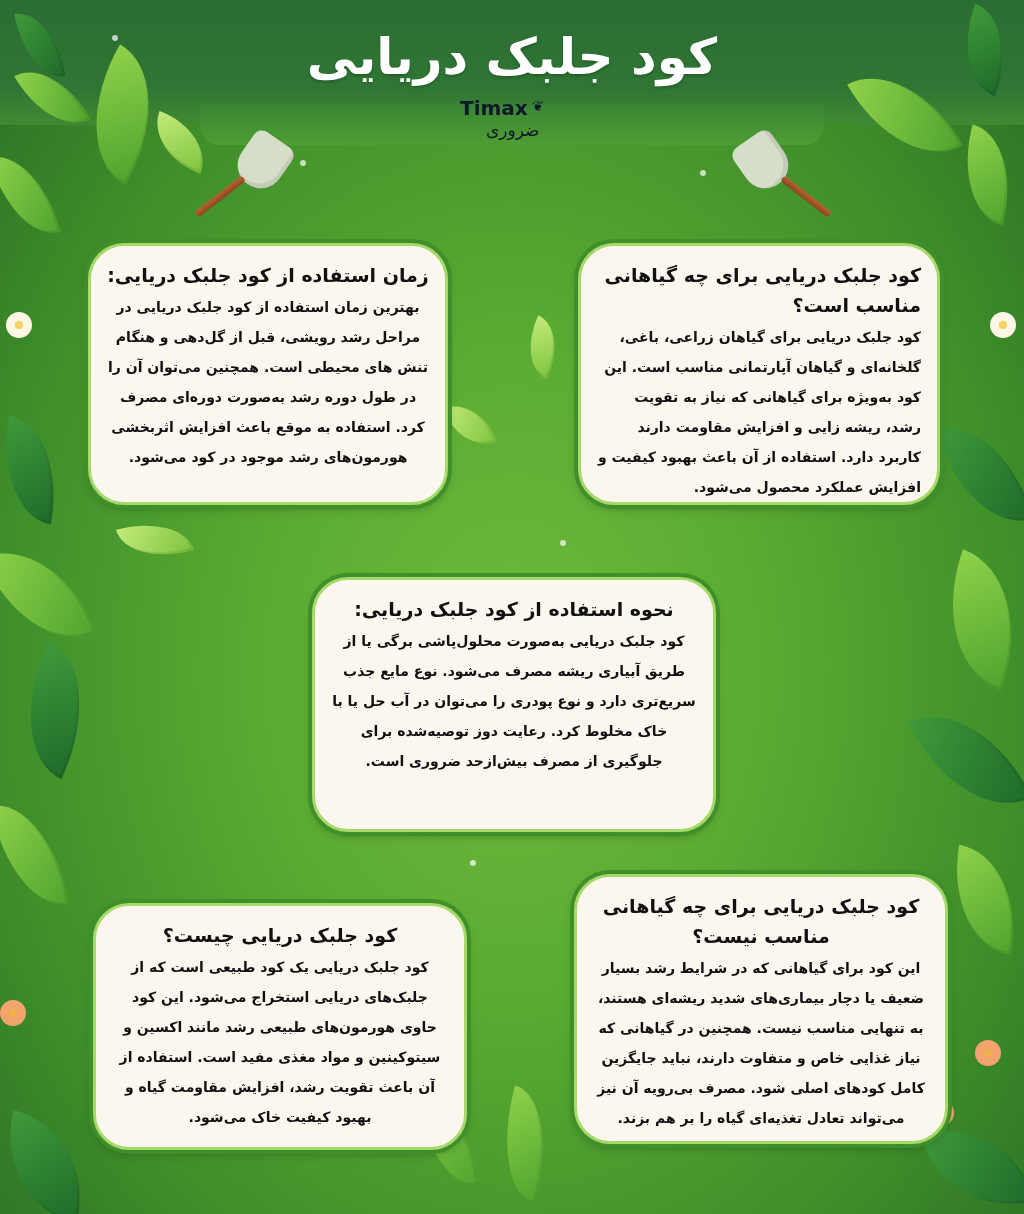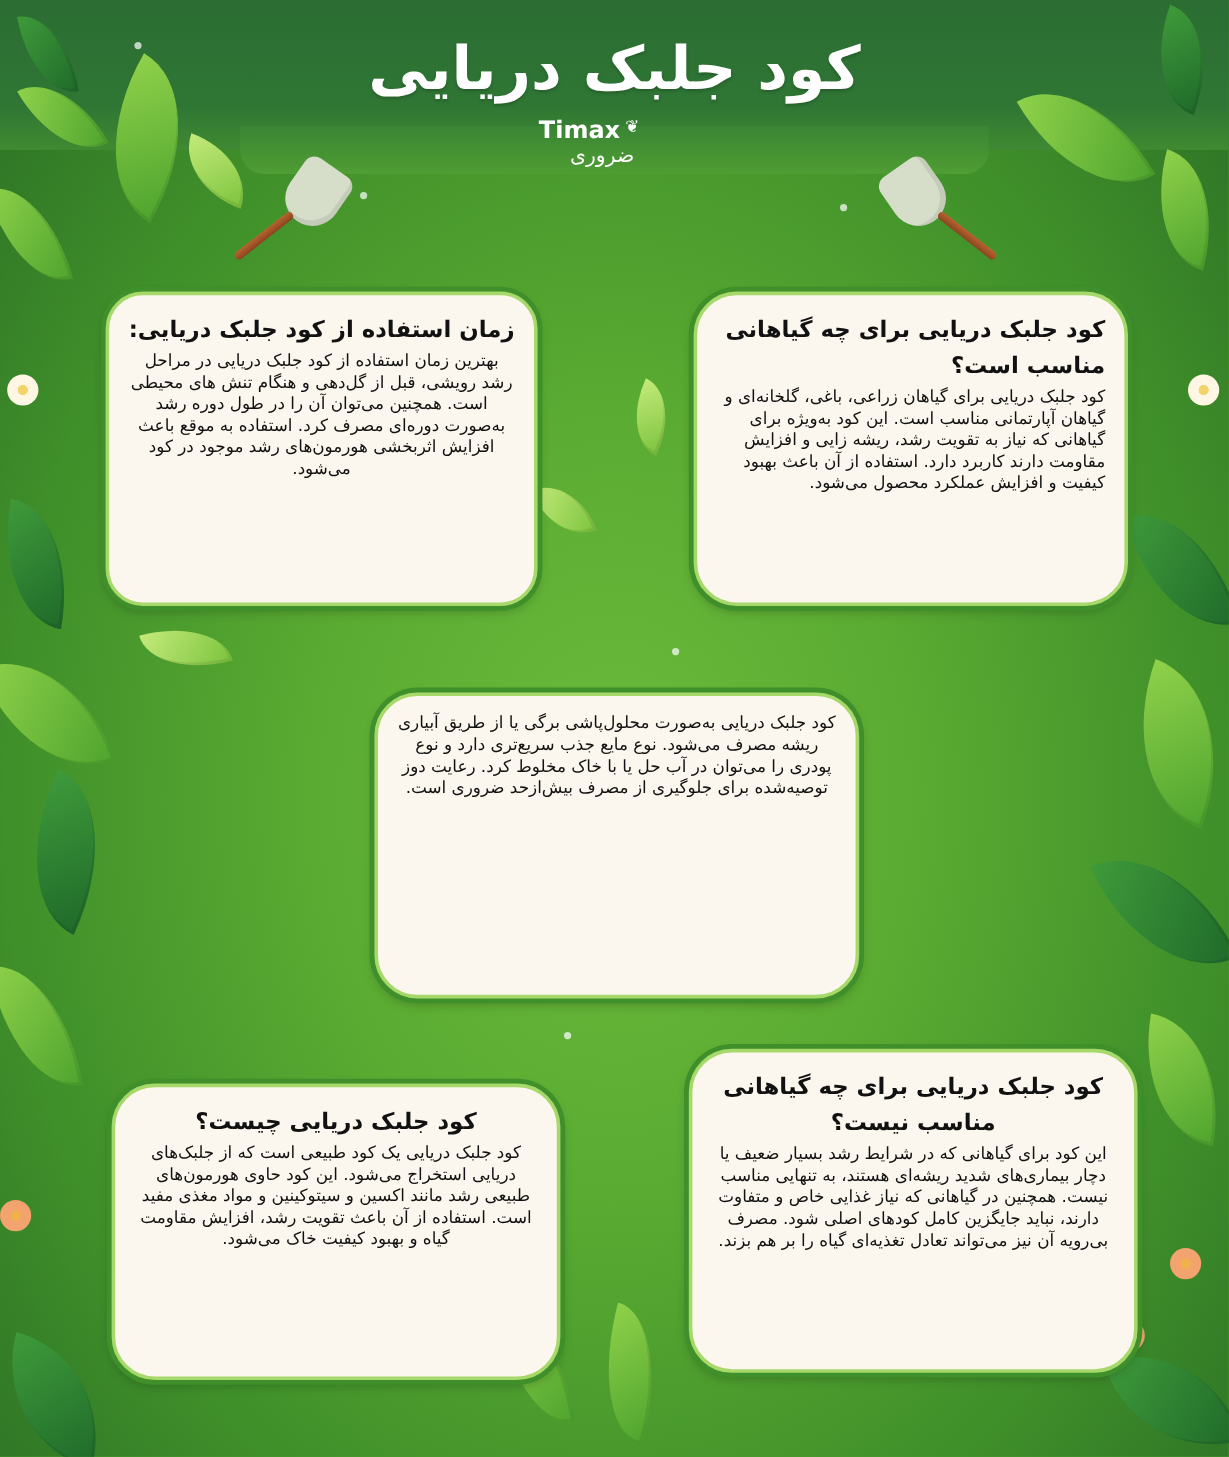--- a/index.html
+++ b/index.html
@@ -39,22 +39,22 @@
     .dot { position: absolute; width: 6px; height: 6px; border-radius: 50%; background: rgba(255,255,255,0.7); }
 
     .title {
       position: absolute; left: 0; right: 0; top: 28px;
       text-align: center; color: #ffffff;
       font-size: 50px; font-weight: bold; direction: rtl;
       letter-spacing: 1px;
       text-shadow: 0 2px 3px rgba(0,0,0,0.2);
     }
     .logo {
-      position: absolute; left: 449px; top: 96px; width: 110px; height: 52px;
-      color: #ffffff; direction: ltr;
+      position: absolute; left: 460px; top: 96px; width: 110px; height: 52px;
+      color: #0f172a; direction: ltr;
     }
     .logo-en { position: absolute; left: 0; top: 0; font-size: 20px; font-weight: bold; font-family: "DejaVu Sans", sans-serif; }
     .logo-fa { position: absolute; left: 26px; top: 24px; font-size: 17px; direction: rtl; }
     .logo-mark { position: absolute; left: 72px; top: 2px; font-size: 14px; }
 
     .shovel { position: absolute; width: 110px; height: 90px; }
     .shovel .blade {
       position: absolute; width: 46px; height: 54px; background: #d6ddc9;
       border-radius: 10px 10px 24px 24px;
       box-shadow: inset -4px -3px 0 rgba(0,0,0,0.08);
@@ -69,23 +69,23 @@
       background: #fbf7ee;
       border-radius: 36px;
       border: 3px solid #a7d86a;
       box-shadow: 0 0 0 4px #3f8f2a, 0 4px 10px rgba(0,0,0,0.25);
       direction: rtl; text-align: center;
       color: #111;
       font-weight: bold;
       padding: 14px 16px;
     }
     .card h2 { font-size: 19px; line-height: 30px; font-weight: bold; margin-bottom: 2px; }
-    .card p  { font-size: 14px; line-height: 18px; font-weight: normal; }
+    .card p  { font-size: 14px; line-height: 30px; font-weight: bold; }
 
-    #card-when   { left: 88px;  top: 243px; width: 360px; height: 262px; border-radius: 31px; }
+    #card-when   { left: 88px;  top: 243px; width: 360px; height: 262px; }
     #card-suit   { left: 578px; top: 243px; width: 362px; height: 262px; text-align: right; }
     #card-how    { left: 312px; top: 577px; width: 404px; height: 255px; }
     #card-what   { left: 93px;  top: 903px; width: 374px; height: 247px; }
     #card-notsuit{ left: 574px; top: 874px; width: 374px; height: 270px; }
     #card-suit h2, #card-notsuit h2 { line-height: 30px; }
   </style>
 </head>
 <body>
 
 <div class="bg"></div>
@@ -153,20 +153,21 @@
   <h2>زمان استفاده از کود جلبک دریایی:</h2>
   <p>بهترین زمان استفاده از کود جلبک دریایی در مراحل رشد رویشی، قبل از گل‌دهی و هنگام تنش های محیطی است. همچنین می‌توان آن را در طول دوره رشد به‌صورت دوره‌ای مصرف کرد. استفاده به موقع باعث افزایش اثربخشی هورمون‌های رشد موجود در کود می‌شود.</p>
 </div>
 
 <div class="card" id="card-suit">
   <h2>کود جلبک دریایی برای چه گیاهانی مناسب است؟</h2>
   <p>کود جلبک دریایی برای گیاهان زراعی، باغی، گلخانه‌ای و گیاهان آپارتمانی مناسب است. این کود به‌ویژه برای گیاهانی که نیاز به تقویت رشد، ریشه زایی و افزایش مقاومت دارند کاربرد دارد. استفاده از آن باعث بهبود کیفیت و افزایش عملکرد محصول می‌شود.</p>
 </div>
 
 <div class="card" id="card-how">
+  <h2>نحوه استفاده از کود جلبک دریایی:</h2>
   <p>کود جلبک دریایی به‌صورت محلول‌پاشی برگی یا از طریق آبیاری ریشه مصرف می‌شود. نوع مایع جذب سریع‌تری دارد و نوع پودری را می‌توان در آب حل یا با خاک مخلوط کرد. رعایت دوز توصیه‌شده برای جلوگیری از مصرف بیش‌ازحد ضروری است.</p>
 </div>
 
 <div class="card" id="card-what">
   <h2>کود جلبک دریایی چیست؟</h2>
   <p>کود جلبک دریایی یک کود طبیعی است که از جلبک‌های دریایی استخراج می‌شود. این کود حاوی هورمون‌های طبیعی رشد مانند اکسین و سیتوکینین و مواد مغذی مفید است. استفاده از آن باعث تقویت رشد، افزایش مقاومت گیاه و بهبود کیفیت خاک می‌شود.</p>
 </div>
 
 <div class="card" id="card-notsuit">
   <h2>کود جلبک دریایی برای چه گیاهانی مناسب نیست؟</h2>

